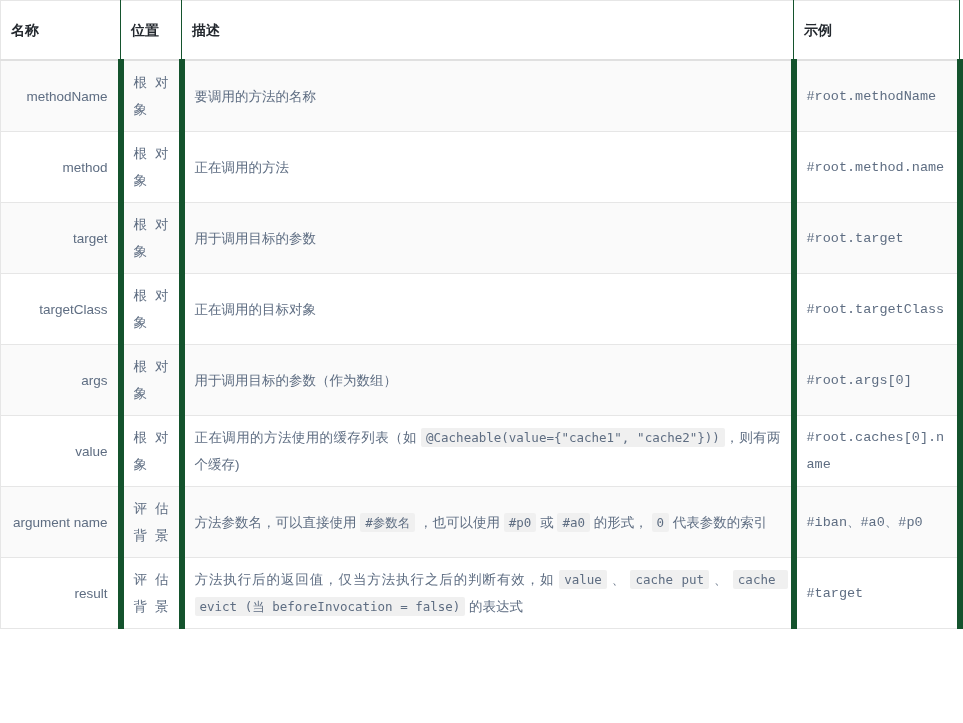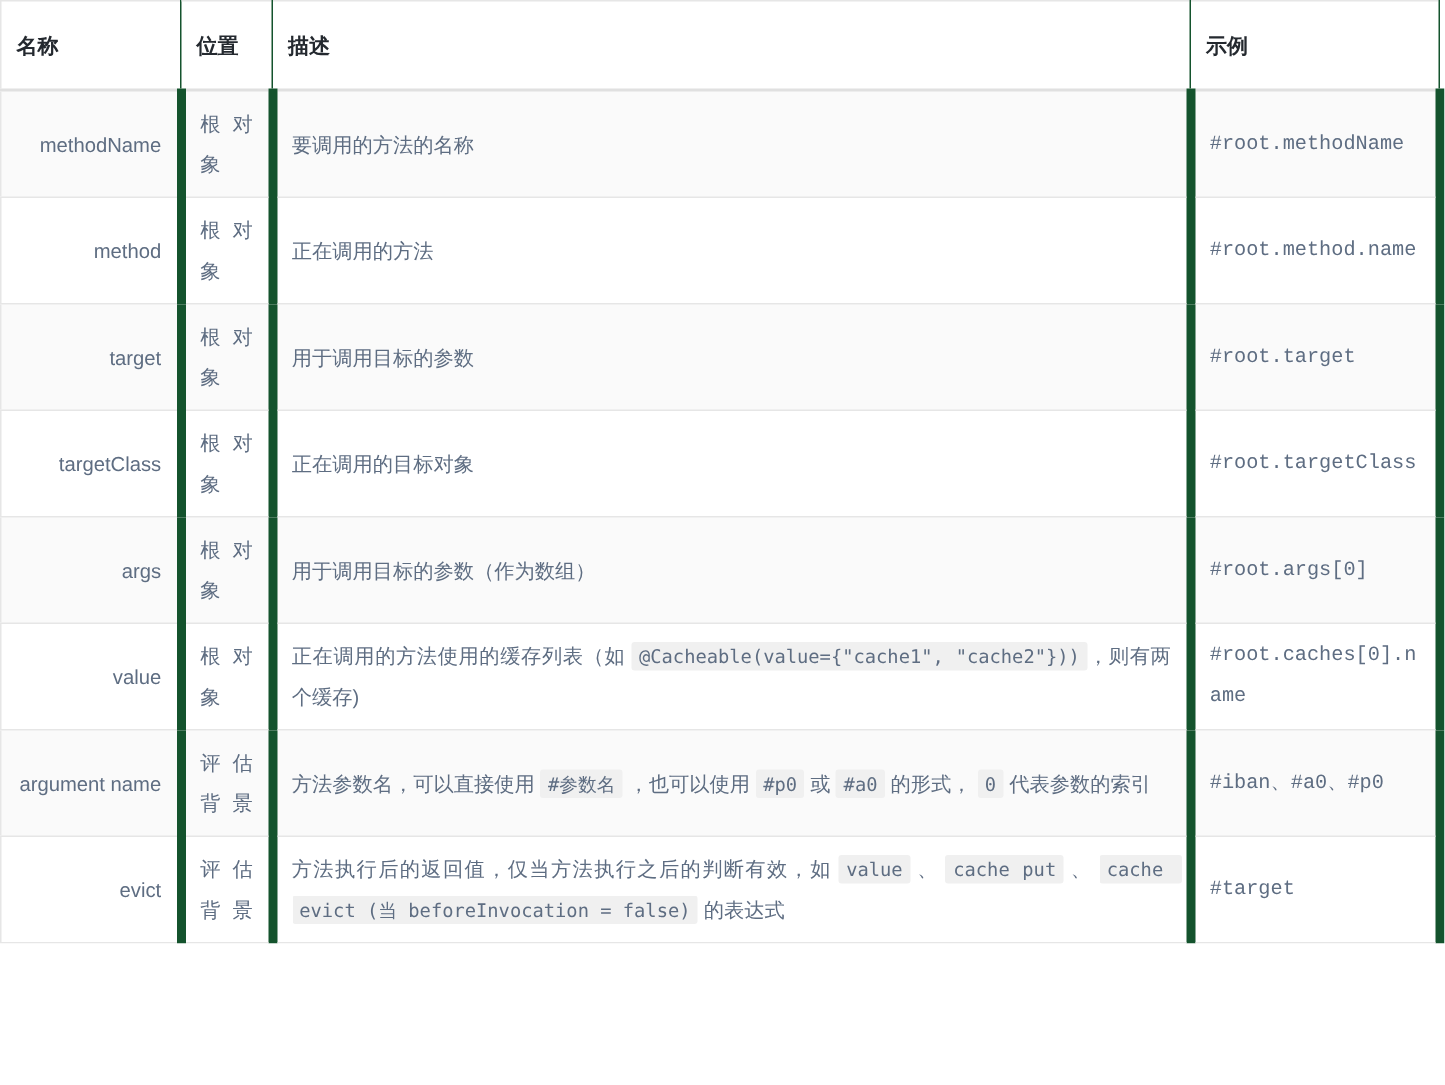--- a/index.html
+++ b/index.html
@@ -171,21 +171,21 @@
           <td class="cell-name">argument name</td>
           <td class="cell-pos">
             <span class="pos-inner">评 估 背景</span>
           </td>
           <td class="cell-desc just">
             <p><span>方法参数名，可以直接使用 </span><code class="inline">#参数名</code><span> ，也可以使用 </span><code class="inline">#p0</code><span> 或 </span><code class="inline">#a0</code><span> 的形式， </span><code class="inline">0</code><span> 代表参数的索引</span></p>
           </td>
           <td class="cell-ex">#iban、#a0、#p0</td>
         </tr>
         <tr class="even">
-          <td class="cell-name">evict</td>
+          <td class="cell-name">result</td>
           <td class="cell-pos">
             <span class="pos-inner">评 估 背景</span>
           </td>
           <td class="cell-desc just">
             <p><span>方法执行后的返回值，仅当方法执行之后的判断有效，如 </span><code class="inline">value</code><span> 、 </span><code class="inline">cache put</code><span> 、 </span><code class="inline">cache evict (当 beforeInvocation = false)</code><span> 的表达式</span></p>
           </td>
           <td class="cell-ex">#target</td>
         </tr>
       </tbody>
   </table>

